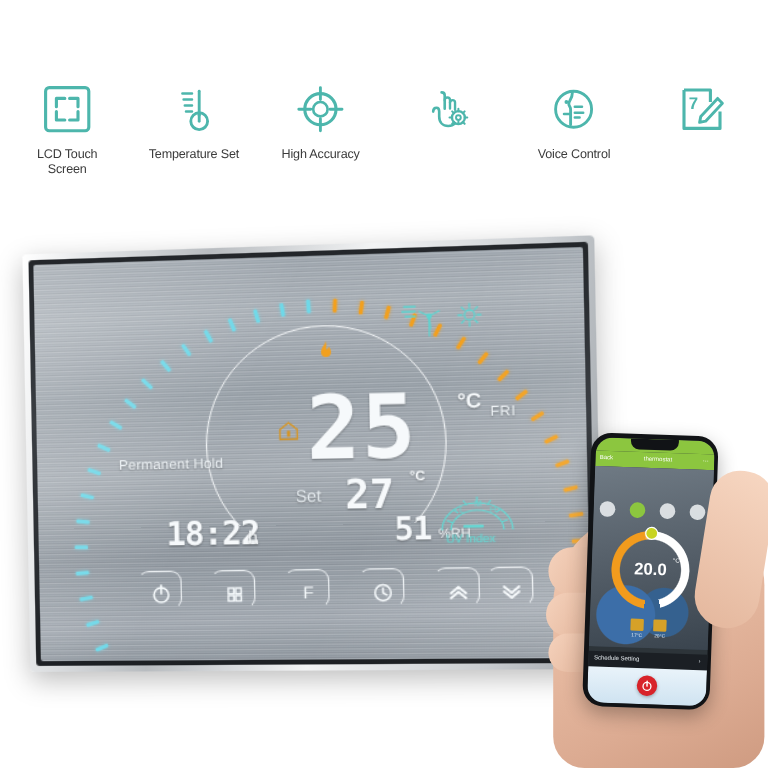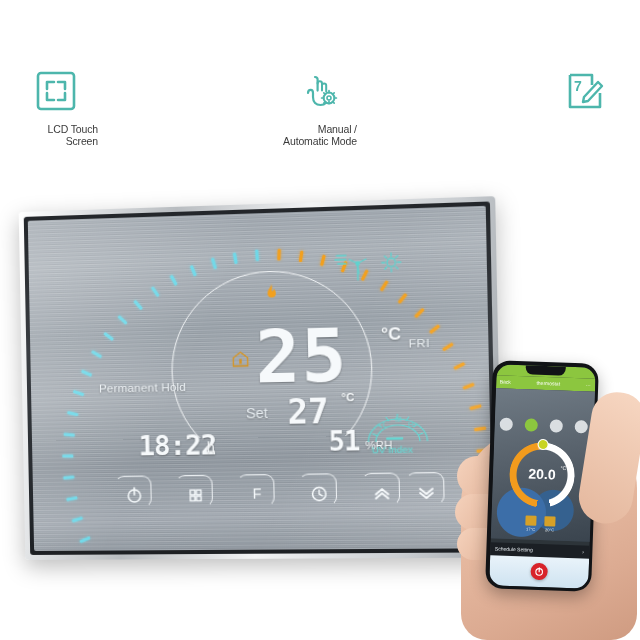--- a/index.html
+++ b/index.html
@@ -13,21 +13,21 @@
     position:absolute;left:0;top:68px;width:640px;height:108px;
     display:flex;justify-content:space-between;padding:0 14px;box-sizing:border-box;
   }
   .feature{
     width:84px;display:flex;flex-direction:column;align-items:center;
   }
   .feature .ficon{
     width:46px;height:46px;display:flex;align-items:center;justify-content:center;
   }
   .feature .flabel{
-    margin-top:9px;font-size:10.5px;color:#3b3b3b;text-align:right;line-height:1.18;
+    margin-top:9px;font-size:10.5px;color:#3b3b3b;text-align:center;line-height:1.18;
     letter-spacing:-0.15px;white-space:pre-line;
   }
 
   
   #thermostat{
     position:absolute;left:22px;top:212px;width:462px;height:348px;
     transform:perspective(1400px) rotateY(-6.5deg) rotateZ(-1.1deg);
     transform-origin:left center;
   }
   #chrome-frame{
@@ -208,38 +208,68 @@
   <div class="feature">
     <div class="ficon">
       <svg width="44" height="44" viewBox="0 0 44 44">
         <rect x="4" y="4" width="36" height="36" rx="3" fill="none" stroke="#4db6ac" stroke-width="2.6"></rect>
         <path d="M13 13h7M13 13v7M31 13h-7M31 13v7M13 31h7M13 31v-7M31 31h-7M31 31v-7" fill="none" stroke="#4db6ac" stroke-width="2.6" stroke-linecap="round"></path>
       </svg>
     </div>
     <div class="flabel">LCD Touch Screen</div>
   </div>
 
-
+  <div class="feature">
+    <div class="ficon">
+      <svg width="44" height="44" viewBox="0 0 44 44">
+        <path d="M26 7v20" fill="none" stroke="#4db6ac" stroke-width="2.4" stroke-linecap="round"></path>
+        <circle cx="26" cy="32" r="7" fill="none" stroke="#4db6ac" stroke-width="2.4"></circle>
+        <path d="M26 26v6" fill="none" stroke="#4db6ac" stroke-width="2.4" stroke-linecap="round"></path>
+        <path d="M12 9h8M13 14h7M14 19h6M15 24h5" fill="none" stroke="#4db6ac" stroke-width="2.1" stroke-linecap="round"></path>
+      </svg>
+    </div>
+    <div class="flabel">Temperature Set</div>
+  </div>
+
+  <div class="feature">
+    <div class="ficon">
+      <svg width="44" height="44" viewBox="0 0 44 44">
+        <circle cx="22" cy="22" r="13" fill="none" stroke="#4db6ac" stroke-width="2.6"></circle>
+        <circle cx="22" cy="22" r="6" fill="none" stroke="#4db6ac" stroke-width="2.2"></circle>
+        <path d="M22 4v10M22 30v10M4 22h10M30 22h10" fill="none" stroke="#4db6ac" stroke-width="2.4" stroke-linecap="round"></path>
+      </svg>
+    </div>
+    <div class="flabel">High Accuracy</div>
+  </div>
 
   <div class="feature">
     <div class="ficon">
       <svg width="44" height="44" viewBox="0 0 44 44">
         <path d="M17 8c1.6 0 2.6 1.1 2.6 2.6v11" fill="none" stroke="#4db6ac" stroke-width="2.2" stroke-linecap="round"></path>
         <path d="M19.6 14.5c0-1.3 1-2.2 2.2-2.2s2.2.9 2.2 2.2v7" fill="none" stroke="#4db6ac" stroke-width="2" stroke-linecap="round"></path>
         <path d="M24 16.5c0-1.2 1-2.1 2.1-2.1s2.1.9 2.1 2.1v6" fill="none" stroke="#4db6ac" stroke-width="2" stroke-linecap="round"></path>
         <path d="M10 24c0-2 1.2-3.2 2.8-3.2S15 22 15 24v4c0 5 3 8 7.5 8 2.4 0 4.3-.8 5.6-2.2" fill="none" stroke="#4db6ac" stroke-width="2.2" stroke-linecap="round"></path>
         <circle cx="31" cy="29" r="5.4" fill="none" stroke="#4db6ac" stroke-width="2"></circle>
         <circle cx="31" cy="29" r="2" fill="none" stroke="#4db6ac" stroke-width="1.6"></circle>
         <path d="M31 21.6v2.2M31 34.4v-2.2M23.6 29h2.2M38.4 29h-2.2M25.8 23.8l1.6 1.6M36.2 34.2l-1.6-1.6M36.2 23.8l-1.6 1.6M25.8 34.2l1.6-1.6" stroke="#4db6ac" stroke-width="1.7" stroke-linecap="round"></path>
       </svg>
     </div>
-    <div class="flabel">Manual /
-Automatic Mode</div>
-  </div>
-
+  </div>
+
+  <div class="feature">
+    <div class="ficon">
+      <svg width="44" height="44" viewBox="0 0 44 44">
+        <circle cx="22" cy="22" r="15" fill="none" stroke="#4db6ac" stroke-width="2.4"></circle>
+        <path d="M21 8c0 5-3 7-3 9.5 0 2 1.5 2.6 1.5 4.5v13" fill="none" stroke="#4db6ac" stroke-width="2.4" stroke-linecap="round"></path>
+        <circle cx="16" cy="16" r="1.6" fill="#4db6ac"></circle>
+        <path d="M14 26h5M23 20h6M23 25h7M23 29h4" fill="none" stroke="#4db6ac" stroke-width="2.1" stroke-linecap="round"></path>
+      </svg>
+    </div>
+    <div class="flabel">Voice Control</div>
+  </div>
 
   <div class="feature">
     <div class="ficon">
       <svg width="44" height="44" viewBox="0 0 44 44">
         <path d="M8 6h22v10M8 6v32h30V24" fill="none" stroke="#4db6ac" stroke-width="2.6" stroke-linejoin="round"></path>
         <text x="12" y="22" font-family="Liberation Sans, sans-serif" font-size="14" font-weight="bold" fill="#4db6ac">7</text>
         <path d="M22 28l14-15 4 4-14 15-5 1z" fill="none" stroke="#4db6ac" stroke-width="2.4" stroke-linejoin="round"></path>
       </svg>
     </div>
   </div>

